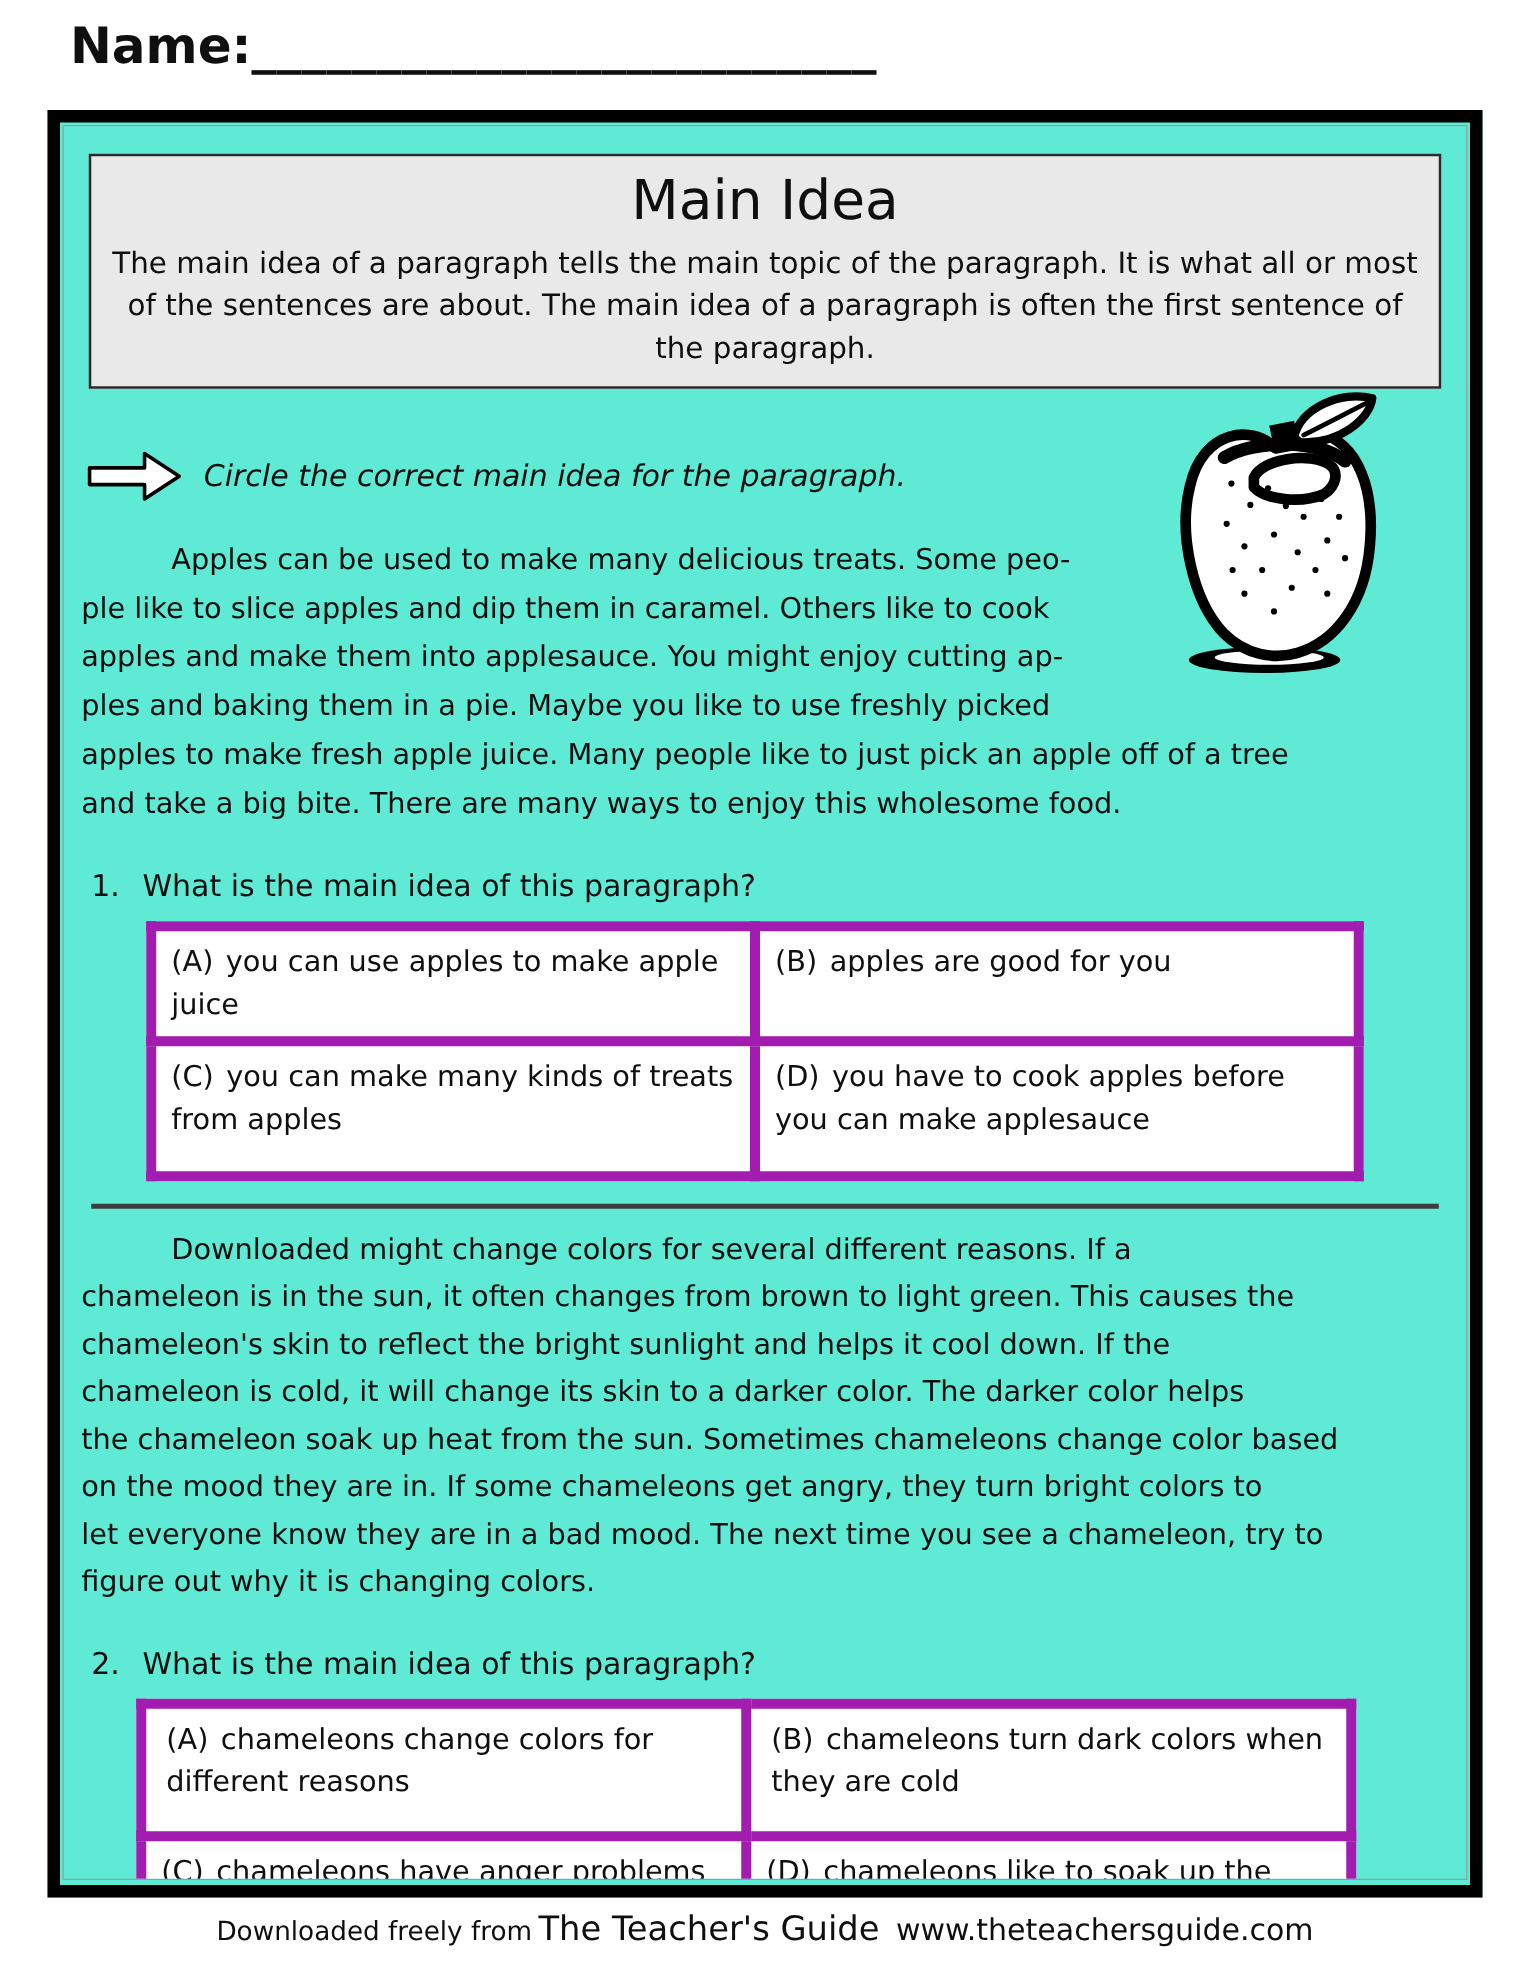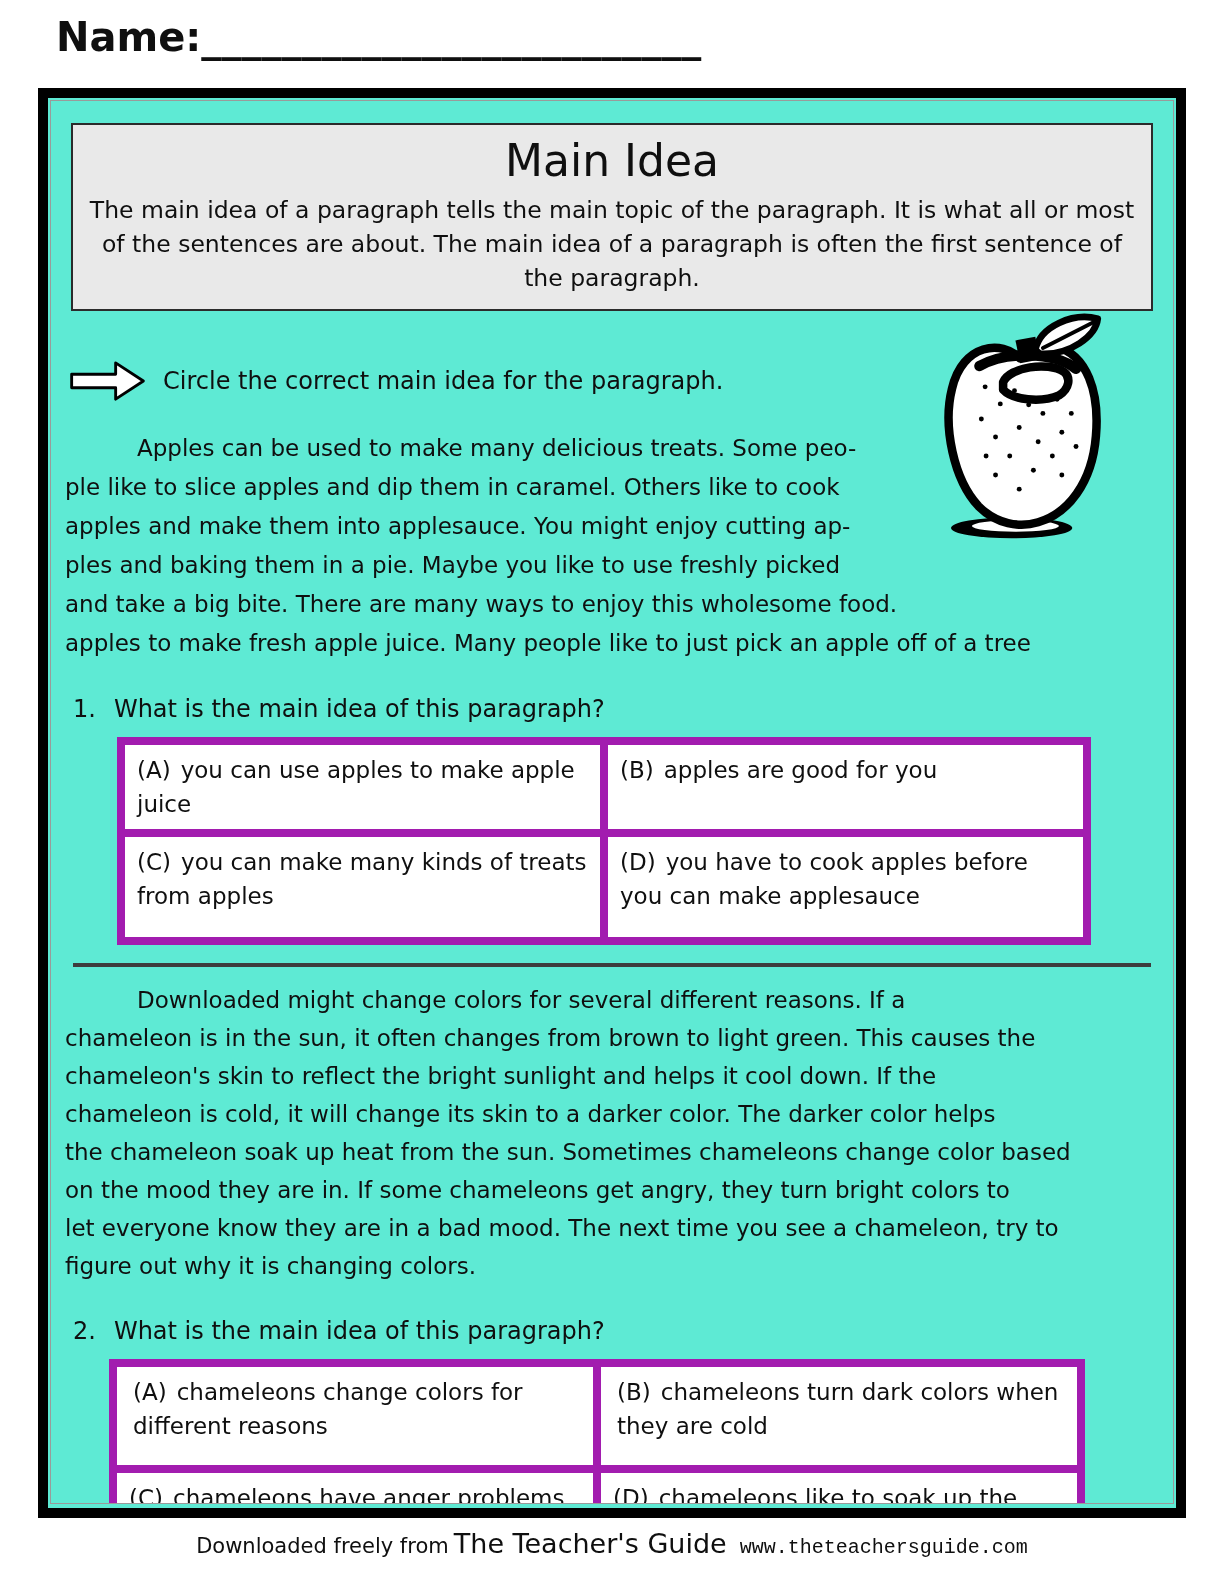--- a/index.html
+++ b/index.html
@@ -39,21 +39,21 @@
   .header-box {
     margin: 22px 20px 0 20px;
     background: #e9e9e9;
     border: 2px solid #2b2b2b;
     padding: 8px 16px 14px 16px;
   }
   .header-title { font-size: 44px; text-align: center; line-height: 56px; }
   .header-desc { font-size: 23.5px; line-height: 34px; text-align: center; margin-top: 4px; }
 
   
-  .instruction { margin: 48px 0 0 16px; display: flex; align-items: center; gap: 14px; font-size: 24px; }
+  .instruction { margin: 48px 0 0 16px; display: flex; align-items: center; gap: 14px; font-size: 24px; font-style: italic; }
   .arrow-icon svg { display: block; }
 
   
   .passage { font-size: 23px; line-height: 39px; margin: 26px 14px 0 14px; }
   .passage .indent { text-indent: 72px; }
   .passage-2 { line-height: 38px; margin-top: 14px; }
 
   
   .apple-illustration { position: absolute; top: 212px; right: 52px; width: 196px; height: 232px; }
 
@@ -79,21 +79,21 @@
   .choices-2 tr.r2 td { height: 76px; }
   .choice-label { margin-right: 10px; }
 
   
   .divider { margin: 18px 22px 0 22px; border-top: 4px solid #3d3d3d; height: 0; }
 
   
   .footer { position: absolute; left: 0; top: 1528px; width: 1224px; text-align: center; white-space: nowrap; }
   .footer-prefix { font-size: 21px; }
   .footer-brand { font-size: 27px; }
-  .footer-url { font-size: 20px; margin-left: 8px; font-family: Liberation Mono, monospace; }
+  .footer-url { font-size: 24px; margin-left: 8px; }
 </style>
 </head>
 <body>
 
 <div class="page">
 
   <div class="name-row">
     <span>Name:</span><span class="name-blank">_________________________</span>
   </div>
 
@@ -148,22 +148,22 @@
               <circle cx="71" cy="171" r="2.6"></circle>
           </g>
         </svg>
       </div>
 
       <div class="passage passage-1">
         <div class="indent">Apples can be used to make many delicious treats.  Some peo-</div>
         <div>ple like to slice apples and dip them in caramel.  Others like to cook</div>
         <div>apples and make them into applesauce.  You might enjoy cutting ap-</div>
         <div>ples and baking them in a pie.  Maybe you like to use freshly picked</div>
+        <div>apples to make fresh apple juice.  Many people like to just pick an apple off of a tree</div>
         <div>and take a big bite.  There are many ways to enjoy this wholesome food.</div>
-        <div>apples to make fresh apple juice.  Many people like to just pick an apple off of a tree</div>
       </div>
 
       <div class="question">
         <span>1.</span>
         <span>What is the main idea of this paragraph?</span>
       </div>
 
       <table class="choices choices-1">
         <colgroup>
             <col>

